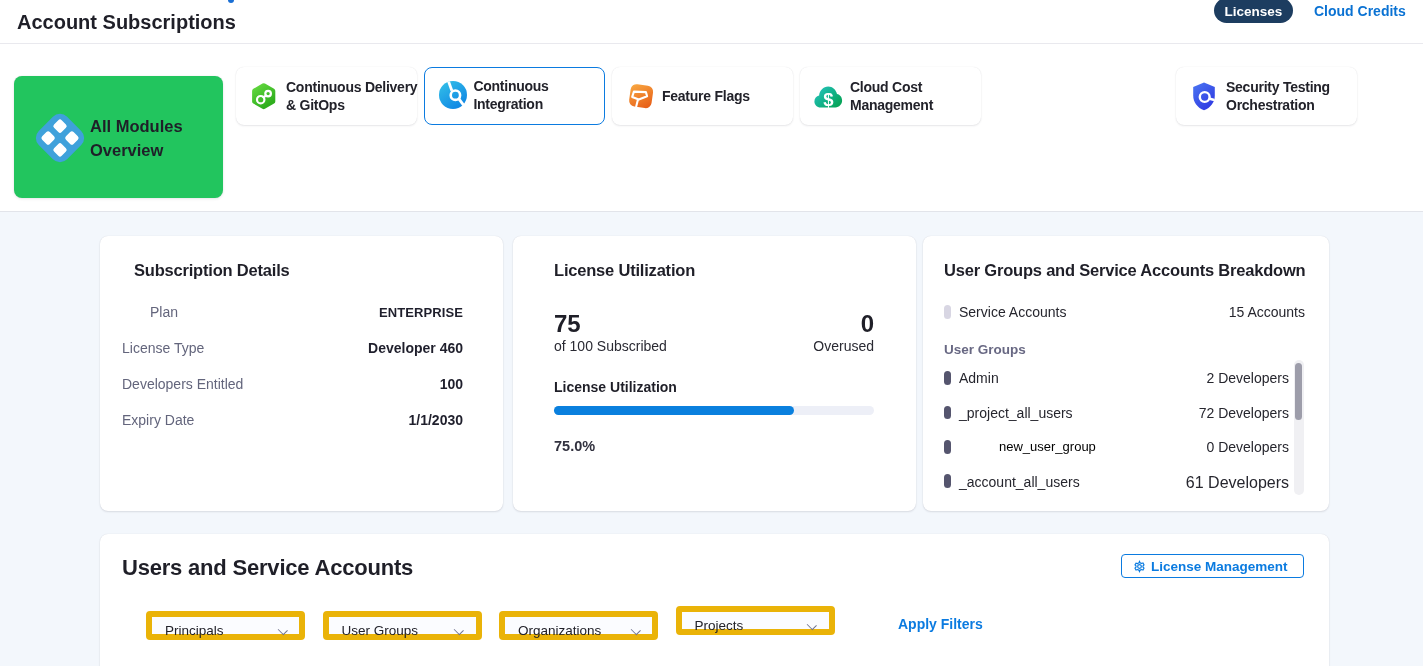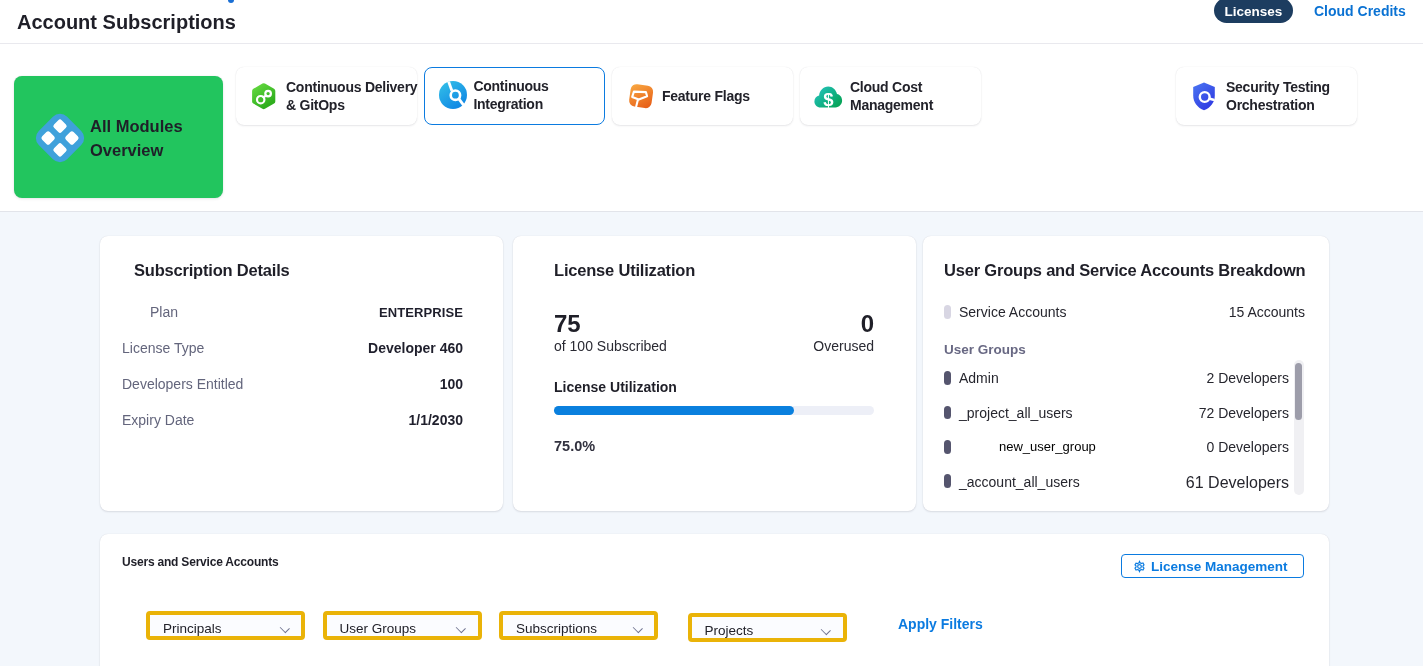--- a/index.html
+++ b/index.html
@@ -7,21 +7,21 @@
   font-family:"Liberation Sans", sans-serif; }
 .page { position:relative; width:1423px; height:666px; }
 .abs { position:absolute; }
 .card { position:absolute; background:#fff; border-radius:8px;
   box-shadow:0 1px 2px rgba(40,41,61,.12), 0 0 1px rgba(40,41,61,.14); }
 .mcard { position:absolute; background:#fff; border-radius:8px; width:181px; height:58px;
   box-shadow:0 1px 2px rgba(40,41,61,.10), 0 0 1px rgba(40,41,61,.12); }
 .mlabel { position:absolute; left:50px; font-size:14px; font-weight:bold; letter-spacing:-0.25px;
   line-height:18px; color:#22222a; white-space:nowrap; }
 .micon { position:absolute; left:16px; width:32px; height:32px; }
-.sel { width:159px; height:29px; border:4px solid #eab308; border-radius:4px; background:#fbfcff; }
+.sel { width:159px; height:29px; border:6px solid #eab308; border-radius:4px; background:#fbfcff; }
 .sel span { position:absolute; left:13px; top:6px; font-size:13.5px; color:#22222a; }
 .sel::after { content:""; position:absolute; right:13px; top:11px; width:6.5px; height:6.5px;
   border-right:1.5px solid #707390; border-bottom:1.5px solid #707390;
   transform:rotate(45deg) scale(1,0.8); transform-origin:center; margin-top:-2px; }
 </style>
 </head>
 <body>
 <div class="page">
 
 <div class="abs" style="left:0;top:0;width:1423px;height:44px;background:#fff;border-bottom:1px solid #e9e9ee;"></div>
@@ -177,38 +177,38 @@
   <div class="abs" style="left:21px;top:238px;width:7px;height:13.5px;border-radius:3.5px;background:#55556e;"></div>
   <div class="abs" style="left:36px;top:237.5px;font-size:14px;color:#26262e;">_account_all_users</div>
   <div class="abs" style="right:40px;top:237.5px;font-size:16px;color:#26262e;margin-left:13px;">61 Developers</div>
 
   <div class="abs" style="left:370.5px;top:124px;width:10px;height:135px;border-radius:5px;background:#f0f0f3;">
     <div style="position:absolute;left:1.5px;top:3px;width:7px;height:57px;border-radius:3.5px;background:#9d9daa;"></div>
   </div>
 </div>
 
 <div class="card" style="left:100px;top:534px;width:1229px;height:160px;">
-  <div class="abs" style="left:22px;top:21px;font-size:12px;font-weight:bold;letter-spacing:-0.2px;color:#1f1f28;">Users and Service Accounts</div>
+  <div class="abs" style="left:22px;top:21px;font-size:22px;font-weight:bold;letter-spacing:-0.2px;color:#1f1f28;">Users and Service Accounts</div>
 
   <div class="abs" style="left:1021px;top:20px;width:183px;height:24px;border:1px solid #0b7be0;border-radius:4px;">
     <svg style="position:absolute;left:11px;top:5px;" width="13" height="13" viewBox="0 0 24 24">
       <path fill="none" stroke="#0b7be0" stroke-width="2.2" d="M12 8.6 a3.4 3.4 0 1 0 0 6.8 a3.4 3.4 0 1 0 0 -6.8 M12 2.8 l1.2 2.6 a7 7 0 0 1 2.4 1 l2.8 -0.8 l1.9 3.3 l-1.9 2.1 a7 7 0 0 1 0 2 l1.9 2.1 l-1.9 3.3 l-2.8 -0.8 a7 7 0 0 1 -2.4 1 L12 21.2 l-1.2 -2.6 a7 7 0 0 1 -2.4 -1 l-2.8 0.8 l-1.9 -3.3 l1.9 -2.1 a7 7 0 0 1 0 -2 L3.7 9 l1.9 -3.3 l2.8 0.8 a7 7 0 0 1 2.4 -1 Z"></path>
     </svg>
     <div class="abs" style="left:29px;top:4px;font-size:13.5px;font-weight:bold;color:#0b7be0;">License Management</div>
   </div>
 
   <div class="abs sel" style="left:46px;top:77px;">
         <span>Principals</span>
       </div>
   <div class="abs sel" style="left:222.5px;top:77px;">
         <span>User Groups</span>
       </div>
   <div class="abs sel" style="left:399px;top:77px;">
-        <span>Subscriptions</span>
-      </div>
-  <div class="abs sel" style="left:575.5px;top:79px;margin-left:12px;">
+        <span>Organizations</span>
+      </div>
+  <div class="abs sel" style="left:575.5px;top:72px;">
         <span>Projects</span>
       </div>
 
   <div class="abs" style="left:762px;top:82px;font-size:14px;font-weight:bold;color:#0b7be0;margin-left:36px;">Apply Filters</div>
 </div>
 
 </div>
 
 </body></html>

